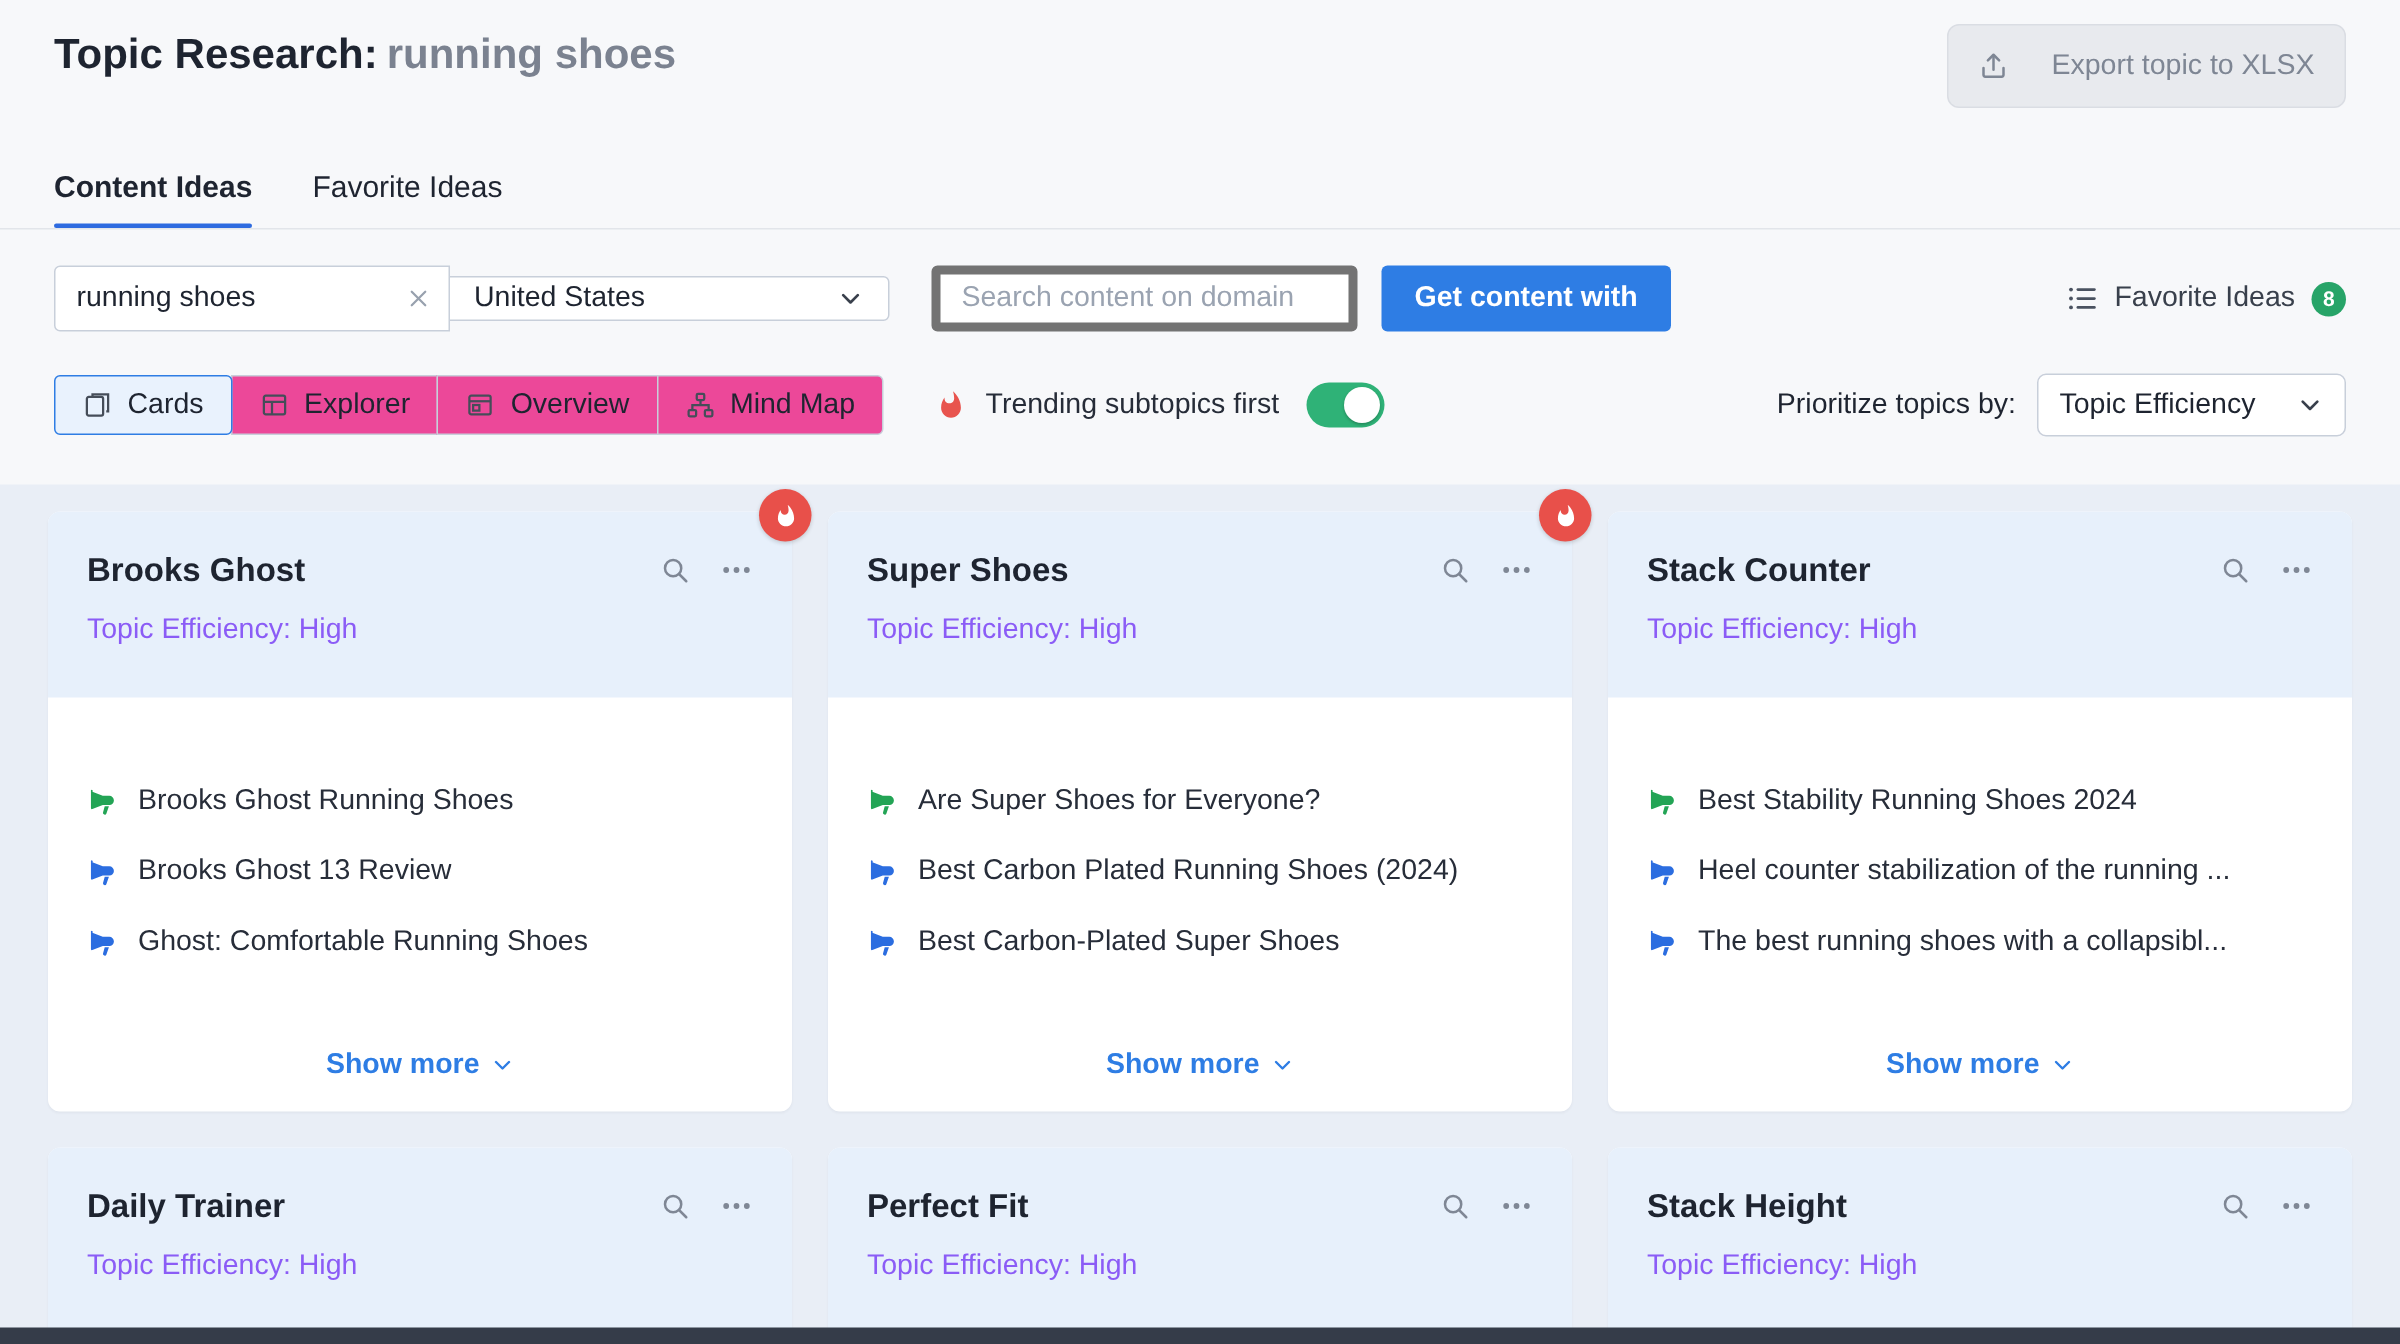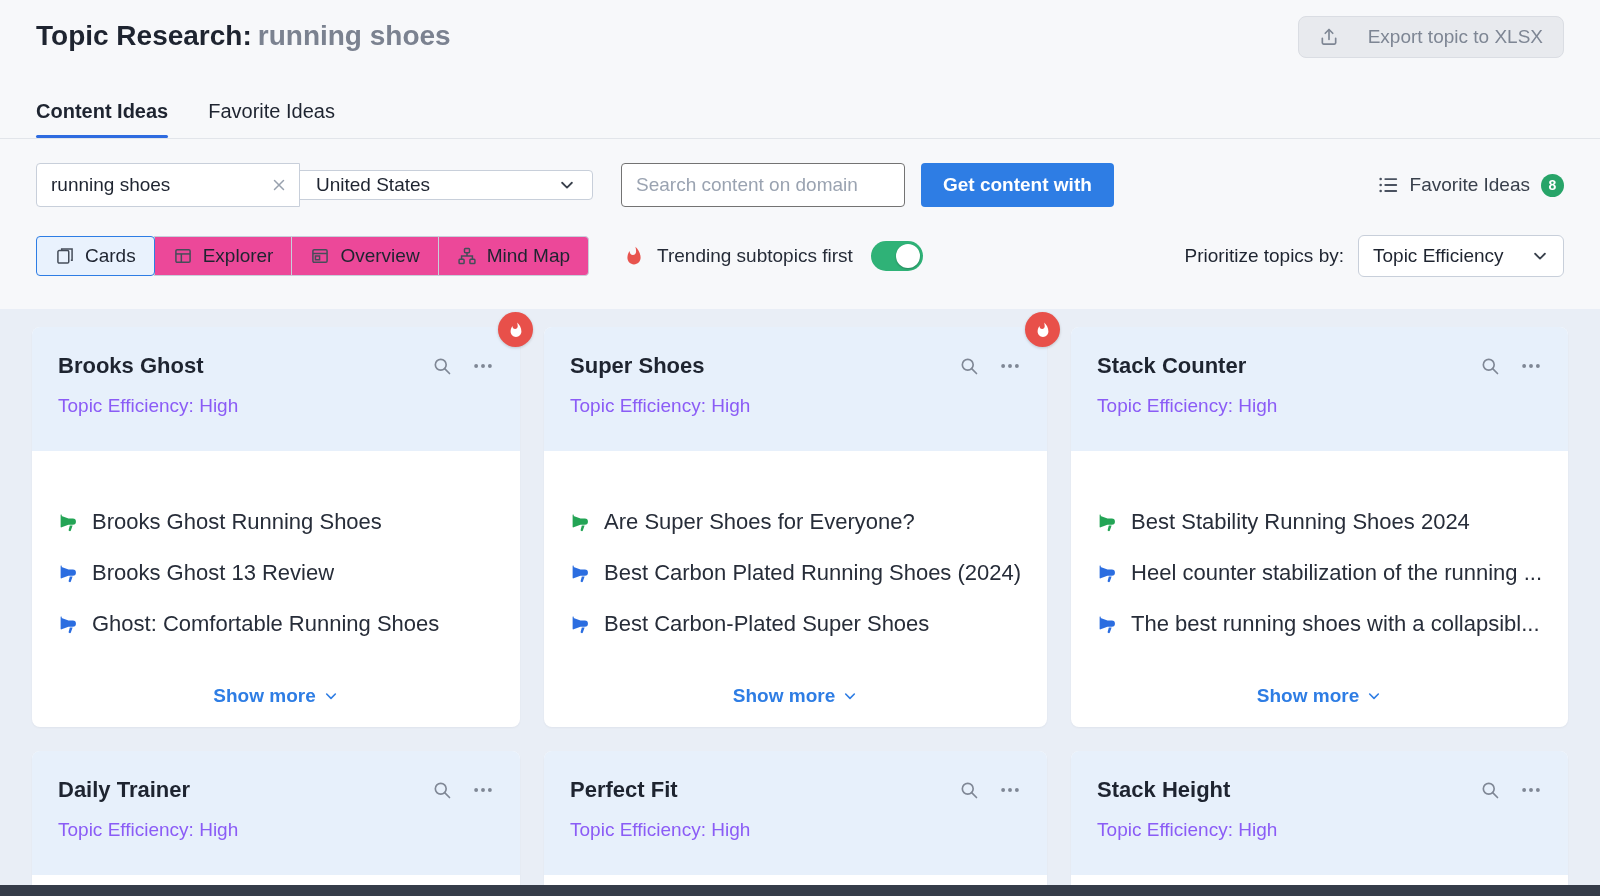--- a/index.html
+++ b/index.html
@@ -14,21 +14,21 @@
   .ic-16{width:16px;height:16px}.ic-18{width:18px;height:18px}
   .ic-20{width:20px;height:20px}.ic-22{width:22px;height:22px}
 
   
   .top { padding:16px 36px 0; }
   .header-row { display:flex; align-items:flex-start; justify-content:space-between; }
   .page-title { font-size:28px; font-weight:700; padding-top:4px; }
   .page-title .query { color:#7b8290; margin-left:6px; }
   .export-btn {
     display:inline-flex; align-items:center; gap:29px;
-    height:42px; padding:0 20px; border-radius:8px;
+    height:56px; padding:0 20px; border-radius:8px;
     background:#e8eaee; border:1px solid #dadde3;
     color:#7e8694; font-size:19px; font-family:inherit; cursor:pointer;text-align:center;
   }
   .tabs { display:flex; gap:40px; margin-top:42px; }
   .tab { font-size:20px; padding-bottom:15px; position:relative; color:#1e2430; cursor:pointer; }
   .tab.active { font-weight:700; }
   .tab.active::after { content:""; position:absolute; left:0; right:0; bottom:0; height:3px; background:#2e6be0; border-radius:2px; }
   .divider { height:1px; background:#e2e5ea; }
 
   
@@ -43,21 +43,21 @@
   .clear-x { position:absolute; right:12px; top:13px; color:#98a1ae; cursor:pointer; }
   .country-select {
     height:30px; width:294px; margin-left:-1px;
     border:1px solid #c8cfda; border-radius:0 4px 4px 0; background:#fff;
     display:flex; align-items:center; justify-content:space-between;
     padding:0 16px; font-size:19px; cursor:pointer;
   }
   .country-select .ic, .prio-select .ic { color:#39404c; }
   .domain-input {
     margin-left:28px; width:284px; height:44px;
-    border:1px solid #737373; border-radius:4px; background:#fff;
+    border:6px solid #737373; border-radius:4px; background:#fff;
     padding:0 14px; font-size:19px; color:#1d4ed8; font-family:inherit; outline:none;
   }
   .domain-input::placeholder { color:#9aa3b1; }
   .cta {
     margin-left:16px; height:44px; padding:0 22px;
     background:#2e7de4; color:#fff; border:none; border-radius:4px;
     font-size:19px; font-weight:700; font-family:inherit; cursor:pointer;
   }
   .favorites { margin-left:auto; display:flex; align-items:center; gap:11px; font-size:19px; color:#39404c; cursor:pointer; }
   .favorites .ic { color:#4a5260; }
@@ -105,21 +105,21 @@
   .card-title { font-size:22px; font-weight:700; color:#1e2430; }
   .card-actions { display:flex; align-items:center; gap:20px; color:#7f8795; }
   .card-actions .icon-btn { cursor:pointer; }
   .card-eff { margin-top:16px; font-size:19px; color:#8b5cf6; }
   .card-body { flex:1; display:flex; flex-direction:column; padding:58px 26px 20px; }
   .idea-item { display:flex; align-items:center; gap:13px; margin-bottom:25px; }
   .idea-item .mega { flex:0 0 auto; width:21px; height:21px; }
   .idea-item .mega svg { width:21px; height:21px; transform:scaleX(-1); }
   .mega[data-type="green"] { color:#23a455; }
   .mega[data-type="blue"]  { color:#2b6de0; }
-  .idea-text { font-size:22px; color:#272d39; white-space:nowrap; overflow:hidden; }
+  .idea-text { font-size:19px; color:#272d39; white-space:nowrap; overflow:hidden; }
   .show-more { margin-top:auto; align-self:center; display:flex; align-items:center; gap:7px; color:#2e7de4; font-size:19px; font-weight:600; cursor:pointer; }
   .flame-badge {
     position:absolute; top:-15px; right:-13px; width:35px; height:35px; border-radius:50%;
     background:#e8504a; color:#fff; display:flex; align-items:center; justify-content:center;
     z-index:3; box-shadow:0 1px 3px rgba(0,0,0,.18);
   }
   .bottom-bar { position:absolute; left:0; bottom:0; width:100%; height:11px; background:#353c49; z-index:5; }
 </style>
 </head>
 <body>

